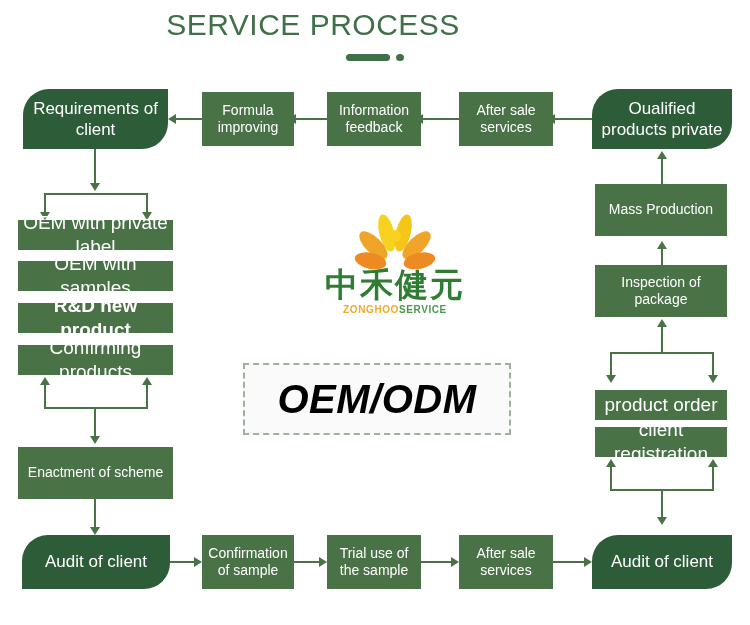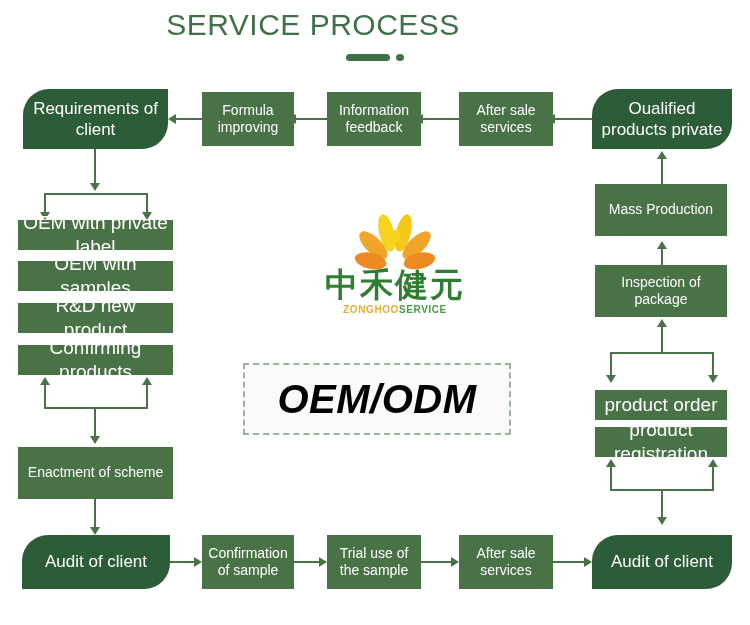--- a/index.html
+++ b/index.html
@@ -231,21 +231,21 @@
   <div class="arrow down" style="left:40px; top:212px;"></div>
   <div class="vline" style="left:146px; top:193px; width:2px; height:22px;"></div>
   <div class="arrow down" style="left:142px; top:212px;"></div>
 
   <div class="node mid left-lbl" style="left:18px; top:220px; width:155px; height:30px;">
     <span>OEM with private label</span>
   </div>
   <div class="node mid left-lbl" style="left:18px; top:261px; width:155px; height:30px;">
     <span>OEM with samples</span>
   </div>
-  <div class="node mid left-lbl" style="left:18px; top:303px; width:155px; height:30px;">
+  <div class="node mid left-lbl" style="left:18px; top:303px; width:155px; height:30px;font-weight:bold;">
     <span>R&amp;D new product</span>
   </div>
   <div class="node mid left-lbl" style="left:18px; top:345px; width:155px; height:30px;">
     <span>Confirming products</span>
   </div>
 
   <div class="arrow up" style="left:40px; top:377px;"></div>
   <div class="vline" style="left:44px; top:385px; width:2px; height:24px;"></div>
   <div class="arrow up" style="left:142px; top:377px;"></div>
   <div class="vline" style="left:146px; top:385px; width:2px; height:24px;"></div>
@@ -298,21 +298,21 @@
 
   <div class="node mid" style="left:595px; top:265px; width:132px; height:52px;">
     <span>Inspection of package</span>
   </div>
 
   <div class="node mid left-lbl" style="left:595px; top:390px; width:132px; height:30px;">
     <span>product order</span>
   </div>
 
   <div class="node mid left-lbl" style="left:595px; top:427px; width:132px; height:30px;">
-    <span>product registration</span>
+    <span>client registration</span>
   </div>
 
   <div class="arrow up" style="left:657px; top:151px;"></div>
   <div class="vline" style="left:661px; top:159px; width:2px; height:25px;"></div>
 
   <div class="arrow up" style="left:657px; top:241px;"></div>
   <div class="vline" style="left:661px; top:249px; width:2px; height:16px;"></div>
 
   <div class="arrow up" style="left:657px; top:319px;"></div>
   <div class="vline" style="left:661px; top:327px; width:2px; height:27px;"></div>

